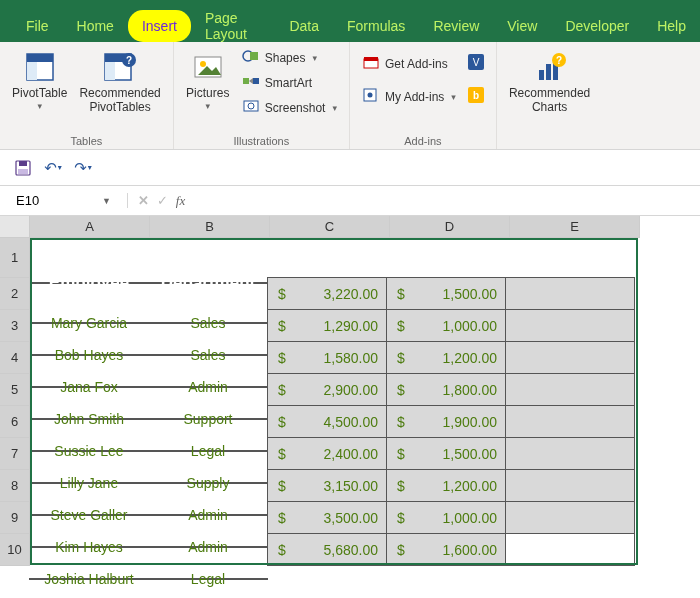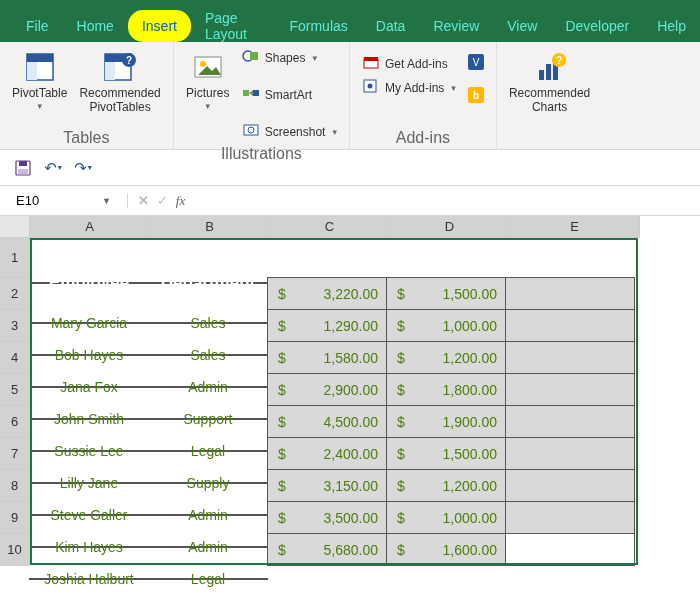--- a/index.html
+++ b/index.html
@@ -1,30 +1,30 @@
 <!DOCTYPE html>
 <html><head>
 <meta charset="utf-8">
 <style>
   * { box-sizing: border-box; margin: 0; padding: 0; font-family: "Segoe UI", Arial, sans-serif; }
   body { background: #fff; width: 700px; height: 598px; overflow: hidden; }
   .title-bar { height: 10px; background: #217346; }
   .ribbon-tabs { background: #217346; display: flex; align-items: stretch; height: 32px; padding-left: 12px; }
-  .ribbon-tab { color: #5eead4; padding: 0 14px; font-size: 14px; display: flex; align-items: center; cursor: pointer; }
-  .ribbon-tab.active { background: #ffff00; color: #0369a1; font-weight: 400; border-radius: 15px; }
+  .ribbon-tab { color: #bef264; padding: 0 14px; font-size: 14px; display: flex; align-items: center; cursor: pointer; }
+  .ribbon-tab.active { background: #ffff00; color: #6d28d9; font-weight: 400; border-radius: 15px; }
   .ribbon { background: #f3f2f1; border-bottom: 1px solid #d6d6d6; display: flex; height: 108px; }
   .ribbon-group { display: flex; flex-direction: column; padding: 4px 8px 2px; border-right: 1px solid #e1dfdd; }
   .ribbon-group-body { display: flex; gap: 4px; flex: 1; align-items: flex-start; }
-  .ribbon-group-label { font-size: 16px; color: #666; text-align: center; padding-top: 2px; }
+  .ribbon-group-label { font-size: 11px; color: #666; text-align: center; padding-top: 2px; }
   .big-btn { display: flex; flex-direction: column; align-items: center; justify-content: flex-start; padding: 3px 4px 0; font-size: 12px; color: #333; cursor: pointer; text-align: center; line-height: 1.15; min-width: 52px; }
   .big-btn.highlight { background: #ffff00; border-radius: 2px; }
   .big-btn-icon { height: 36px; display: flex; align-items: center; justify-content: center; margin-bottom: 2px; }
   .big-btn .caret { font-size: 9px; color: #666; }
   .med-btn { display: flex; align-items: center; gap: 5px; font-size: 12px; color: #333; padding: 2px 4px; cursor: pointer; white-space: nowrap; }
-  .med-stack { display: flex; flex-direction: column; gap: 14px; }
+  .med-stack { display: flex; flex-direction: column; gap: 2px; }
   .qat { background: #fff; height: 36px; display: flex; align-items: center; gap: 4px; padding: 0 10px; border-bottom: 1px solid #d6d6d6; }
   .qat-btn { width: 26px; height: 26px; display: flex; align-items: center; justify-content: center; cursor: pointer; color: #2b579a; font-size: 15px; }
   .formula-bar { display: flex; align-items: center; height: 30px; border-bottom: 1px solid #d6d6d6; background: #fff; }
   .name-box { width: 128px; border-right: 1px solid #d6d6d6; padding: 0 16px; font-size: 13px; display: flex; align-items: center; justify-content: space-between; }
   .name-box .dd { font-size: 9px; color: #666; }
   .fx-controls { display: flex; align-items: center; gap: 8px; padding: 0 10px; color: #bbb; font-size: 13px; }
   .fx-label { font-style: italic; font-family: 'Cambria Math', serif; color: #666; }
   .fx-input { flex: 1; padding: 0 6px; font-size: 13px; }
   .grid { display: flex; flex-direction: column; position: relative; }
   .col-heads { display: flex; height: 22px; }
@@ -48,22 +48,22 @@
 </head>
 <body>
 
 <div class="title-bar"></div>
 
 <div class="ribbon-tabs">
   <div class="ribbon-tab">File</div>
   <div class="ribbon-tab">Home</div>
   <div class="ribbon-tab active">Insert</div>
   <div class="ribbon-tab">Page Layout</div>
+  <div class="ribbon-tab">Data</div>
   <div class="ribbon-tab">Formulas</div>
-  <div class="ribbon-tab">Data</div>
   <div class="ribbon-tab">Review</div>
   <div class="ribbon-tab">View</div>
   <div class="ribbon-tab">Developer</div>
   <div class="ribbon-tab">Help</div>
 </div>
 
 <div class="ribbon">
   <div class="ribbon-group">
     <div class="ribbon-group-body">
       <div class="big-btn">
@@ -132,21 +132,21 @@
           <span>Screenshot</span>
             <span class="dropdown-corner">▾</span>
         </div>
       </div>
     </div>
     <div class="ribbon-group-label">Illustrations</div>
   </div>
 
   <div class="ribbon-group">
     <div class="ribbon-group-body">
-      <div class="med-stack" style="justify-content:flex-start;gap:1px;padding-top:6px">
+      <div class="med-stack" style="justify-content:flex-start;gap:10px;padding-top:6px">
         <div class="med-btn">
           <span><svg width="18" height="16">
                 <rect x="2" y="5" width="14" height="9" fill="#fff" stroke="#c00"></rect>
                 <rect x="2" y="3" width="14" height="4" fill="#c00"></rect>
               </svg></span>
           <span>Get Add-ins</span>
         </div>
         <div class="med-btn">
           <span><svg width="18" height="16">
                 <rect x="2" y="2" width="12" height="12" fill="#fff" stroke="#2b579a"></rect>

